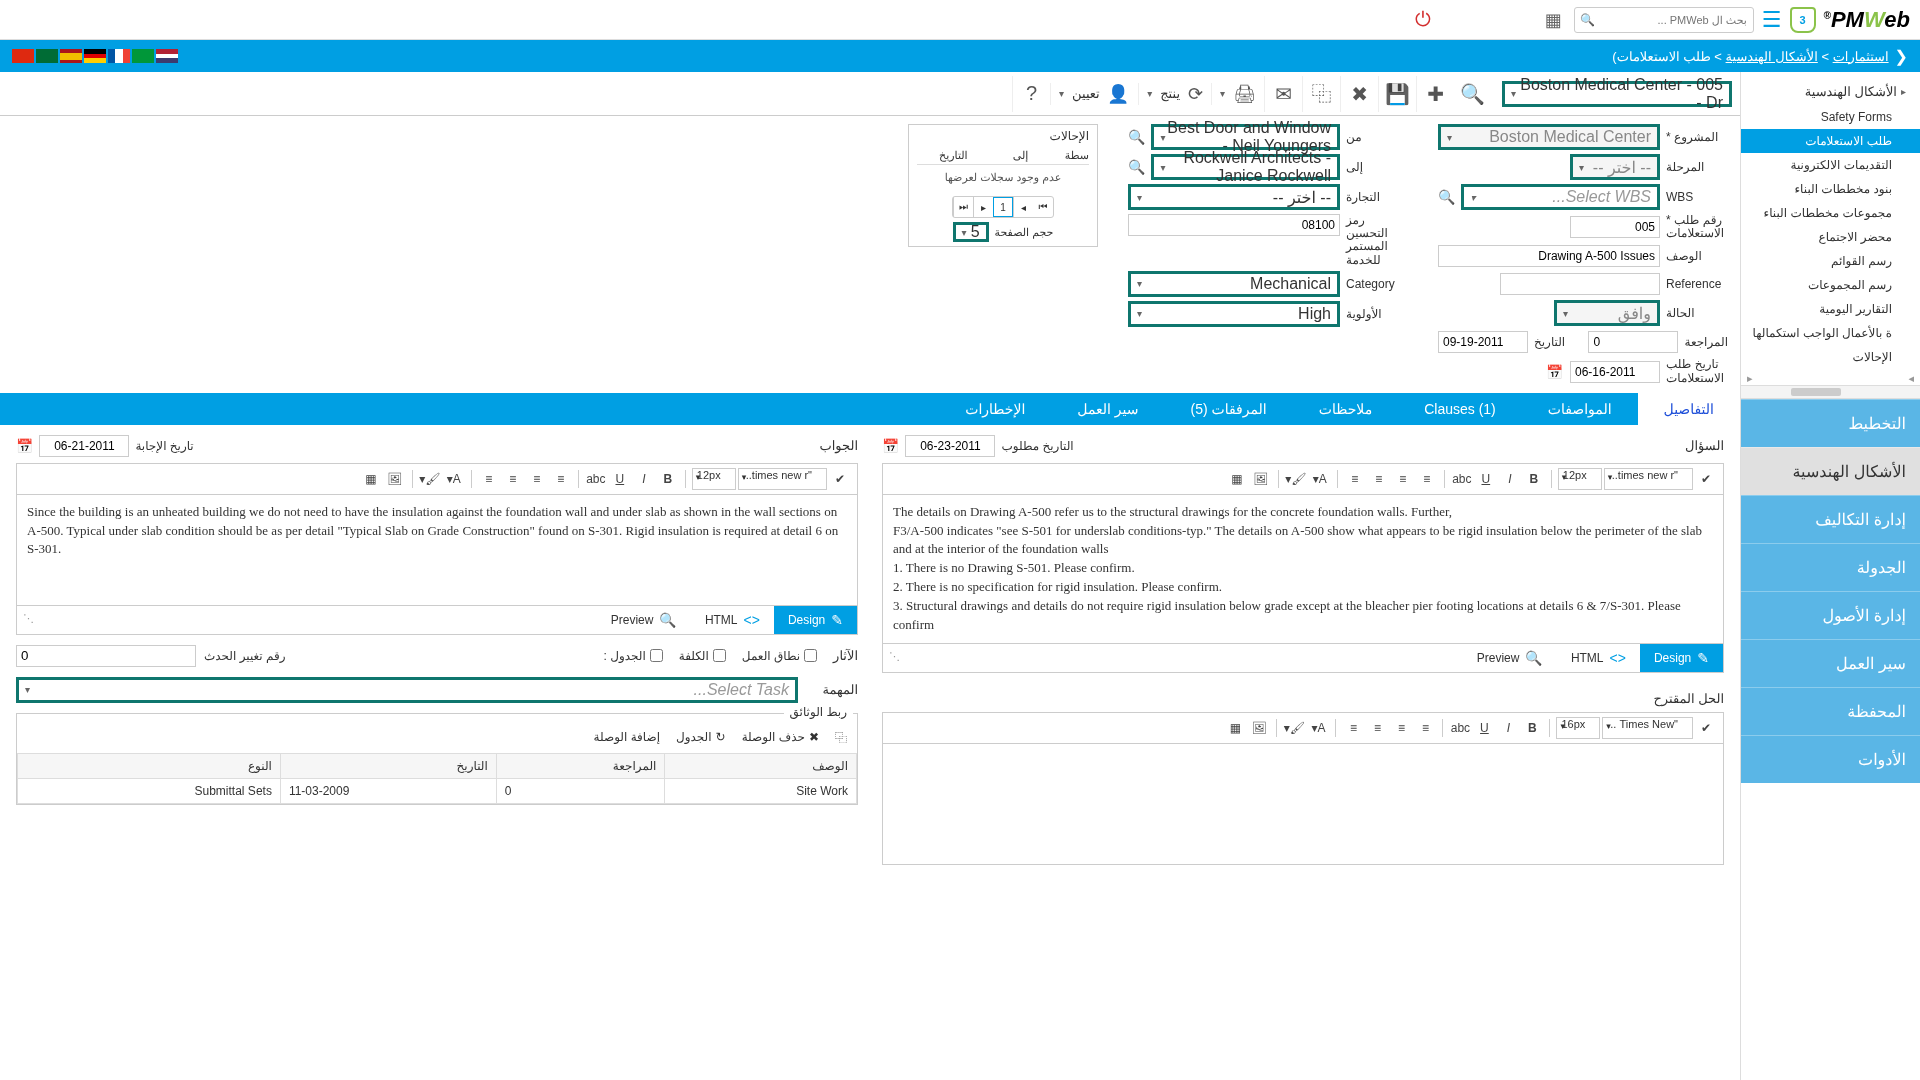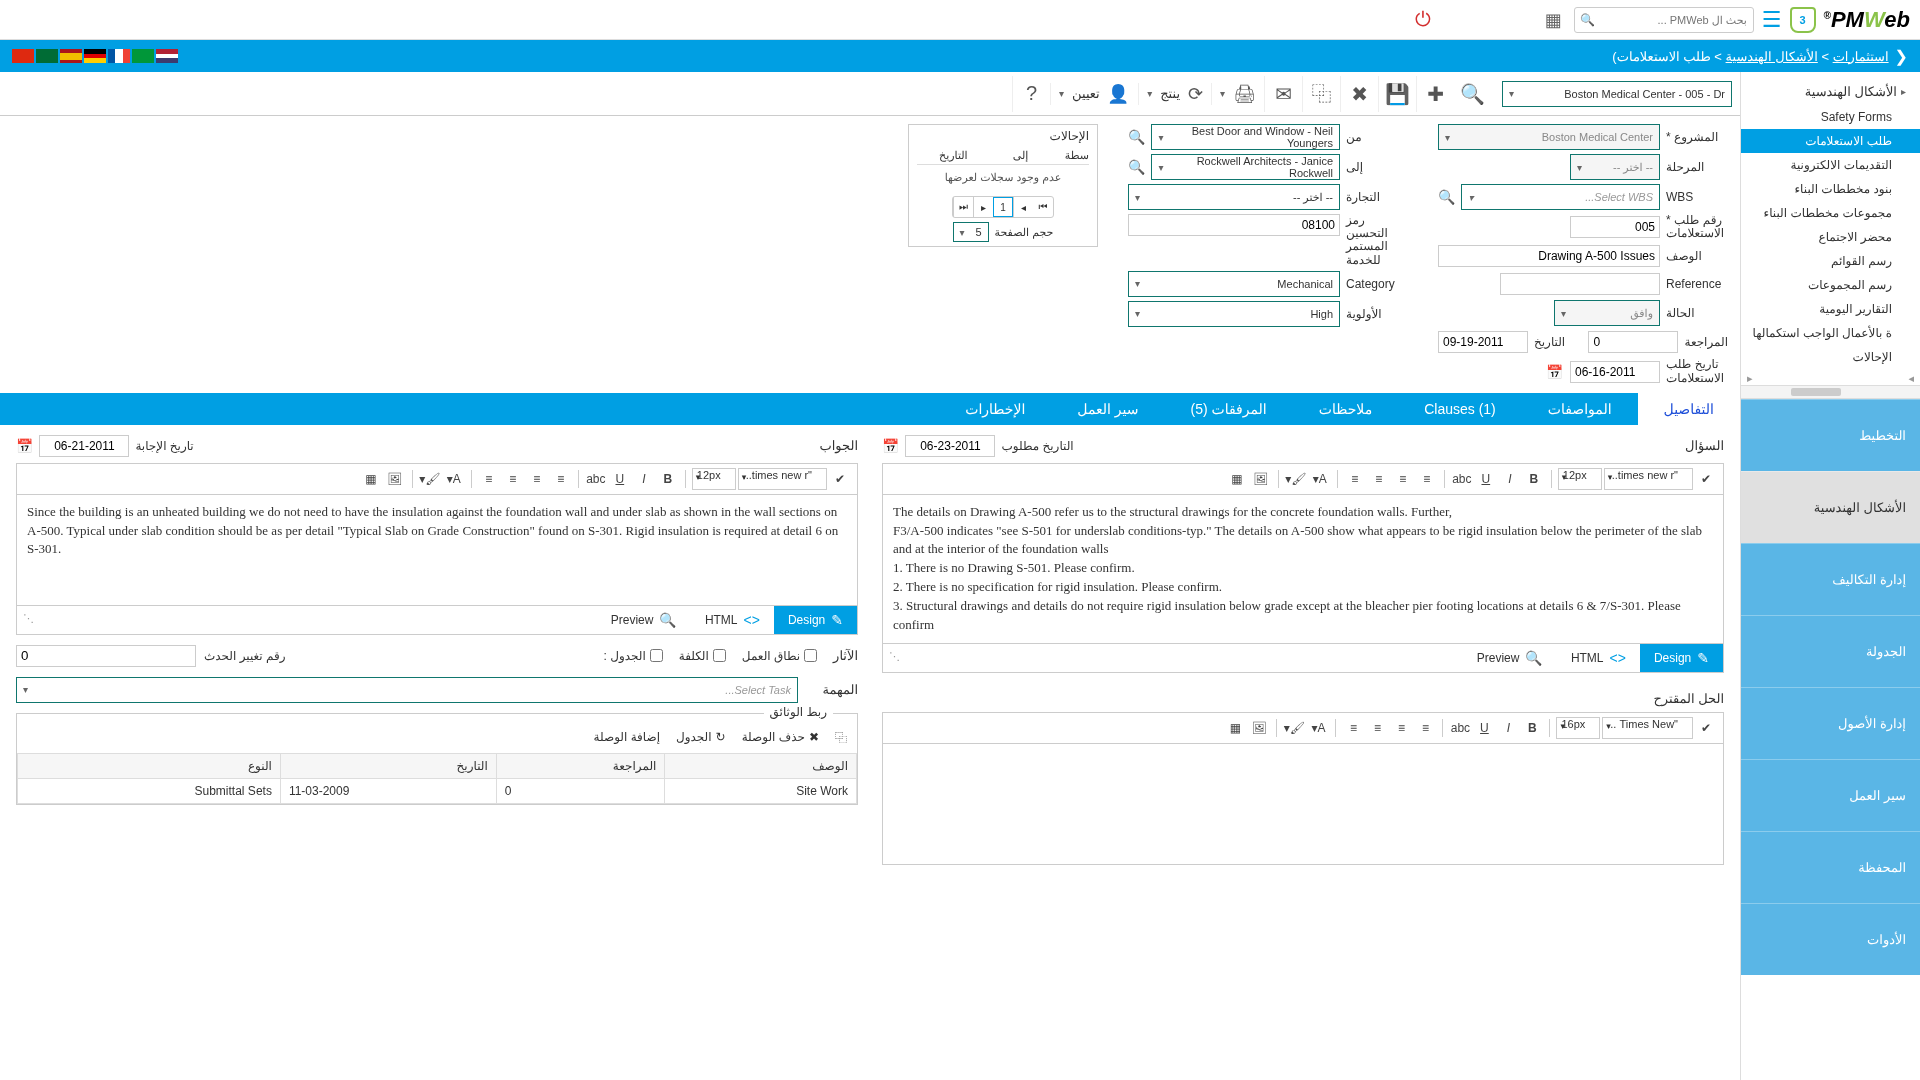--- a/index.html
+++ b/index.html
@@ -29,28 +29,28 @@
 
 .sidebar { width:180px; background:#fff; border-left:1px solid #ddd; display:flex; flex-direction:column; }
 .side-tree { flex:0 0 auto; max-height:300px; overflow:auto; padding:6px 0; }
 .side-tree-title { font-size:13px; padding:6px 14px; font-weight:normal; display:flex; align-items:center; }
 .side-tree-title::before { content:"▸"; margin-left:4px; color:#666; font-size:10px; }
 .side-item { padding:5px 28px 5px 10px; font-size:12px; cursor:pointer; }
 .side-item.active { background:#009fe3; color:#fff; }
 .side-scroll { height:14px; background:#f4f4f4; border-top:1px solid #ddd; border-bottom:1px solid #ddd; position:relative; }
 .side-scroll::after { content:""; position:absolute; left:50px; top:2px; width:50px; height:8px; background:#ccc; border-radius:2px; }
 .side-modules { display:flex; flex-direction:column; }
-.side-mod { padding:28px 14px; background:#5AB6E6; color:#fff; font-size:13px; border-top:1px solid rgba(255,255,255,.3); cursor:pointer; }
+.side-mod { padding:14px 14px; background:#5AB6E6; color:#fff; font-size:16px; border-top:1px solid rgba(255,255,255,.3); cursor:pointer; }
 .side-mod.sel { background:#e0e0e0; color:#333; }
 
 
 .content { flex:1; overflow:auto; position:relative; }
 .toolbar { height:44px; display:flex; align-items:center; padding:4px 8px; gap:0; border-bottom:1px solid #ccc; }
 .proj-picker { width:230px; margin-left:10px; }
-.sel-box { height:26px; border:1px solid #0f766e; background:#fff; display:flex; align-items:center; padding:0 6px; font-size:11px; position:relative; }
+.sel-box { height:26px; border:3px solid #0f766e; background:#fff; display:flex; align-items:center; padding:0 6px; font-size:16px; position:relative; }
 .sel-box::after { content:"▾"; position:absolute; left:6px; color:#666; font-size:10px; }
 .sel-box.disabled { background:#f5f5f5; color:#888; }
 .tb-btn { width:38px; height:36px; display:flex; align-items:center; justify-content:center; font-size:20px; color:#555; cursor:pointer; border-left:1px solid #eee; }
 .tb-btn:first-of-type { border-left:none; }
 .tb-split { display:flex; align-items:center; border-left:1px solid #eee; padding:0 4px; }
 .tb-split .main { font-size:18px; color:#555; padding:0 4px; }
 .tb-split .car { font-size:10px; color:#666; padding:0 4px; }
 
 
 .form-area { padding:8px 12px; display:flex; gap:30px; }
@@ -109,21 +109,21 @@
 .impacts-row .chk-group { display:flex; gap:16px; }
 .chk { display:flex; align-items:center; gap:4px; font-size:12px; }
 .chk input { accent-color:#009fe3; }
 .event-num { display:flex; align-items:center; gap:8px; }
 .event-num input { width:180px; height:22px; text-align:left; border:1px solid #ccc; padding:0 4px; direction:ltr; }
 
 .task-row { display:flex; align-items:center; gap:10px; margin-bottom:10px; }
 .task-row .sel-box { flex:1; color:#999; }
 
 .link-docs { border:1px solid #ccc; }
-.ld-title { position:relative; top:-9px; background:#fff; display:inline-block; padding:0 6px; margin-right:24px; font-size:12px; }
+.ld-title { position:relative; top:-9px; background:#fff; display:inline-block; padding:0 6px; margin-right:4px; font-size:12px; }
 .ld-toolbar { display:flex; gap:16px; padding:2px 10px 8px; align-items:center; }
 .ld-tb-btn { display:flex; align-items:center; gap:4px; font-size:12px; cursor:pointer; color:#333; }
 .ld-table { width:100%; border-collapse:collapse; font-size:12px; direction:rtl; }
 .ld-table th,.ld-table td { border:1px solid #ddd; padding:5px 8px; text-align:right; }
 .ld-table th { background:#f6f6f6; font-weight:normal; }
 
 .suggest-head { font-size:13px; margin:18px 0 6px; }
 
 
 .flag.us { background:linear-gradient(#b22234 33%, #fff 33% 66%, #3c3b6e 66%); }

